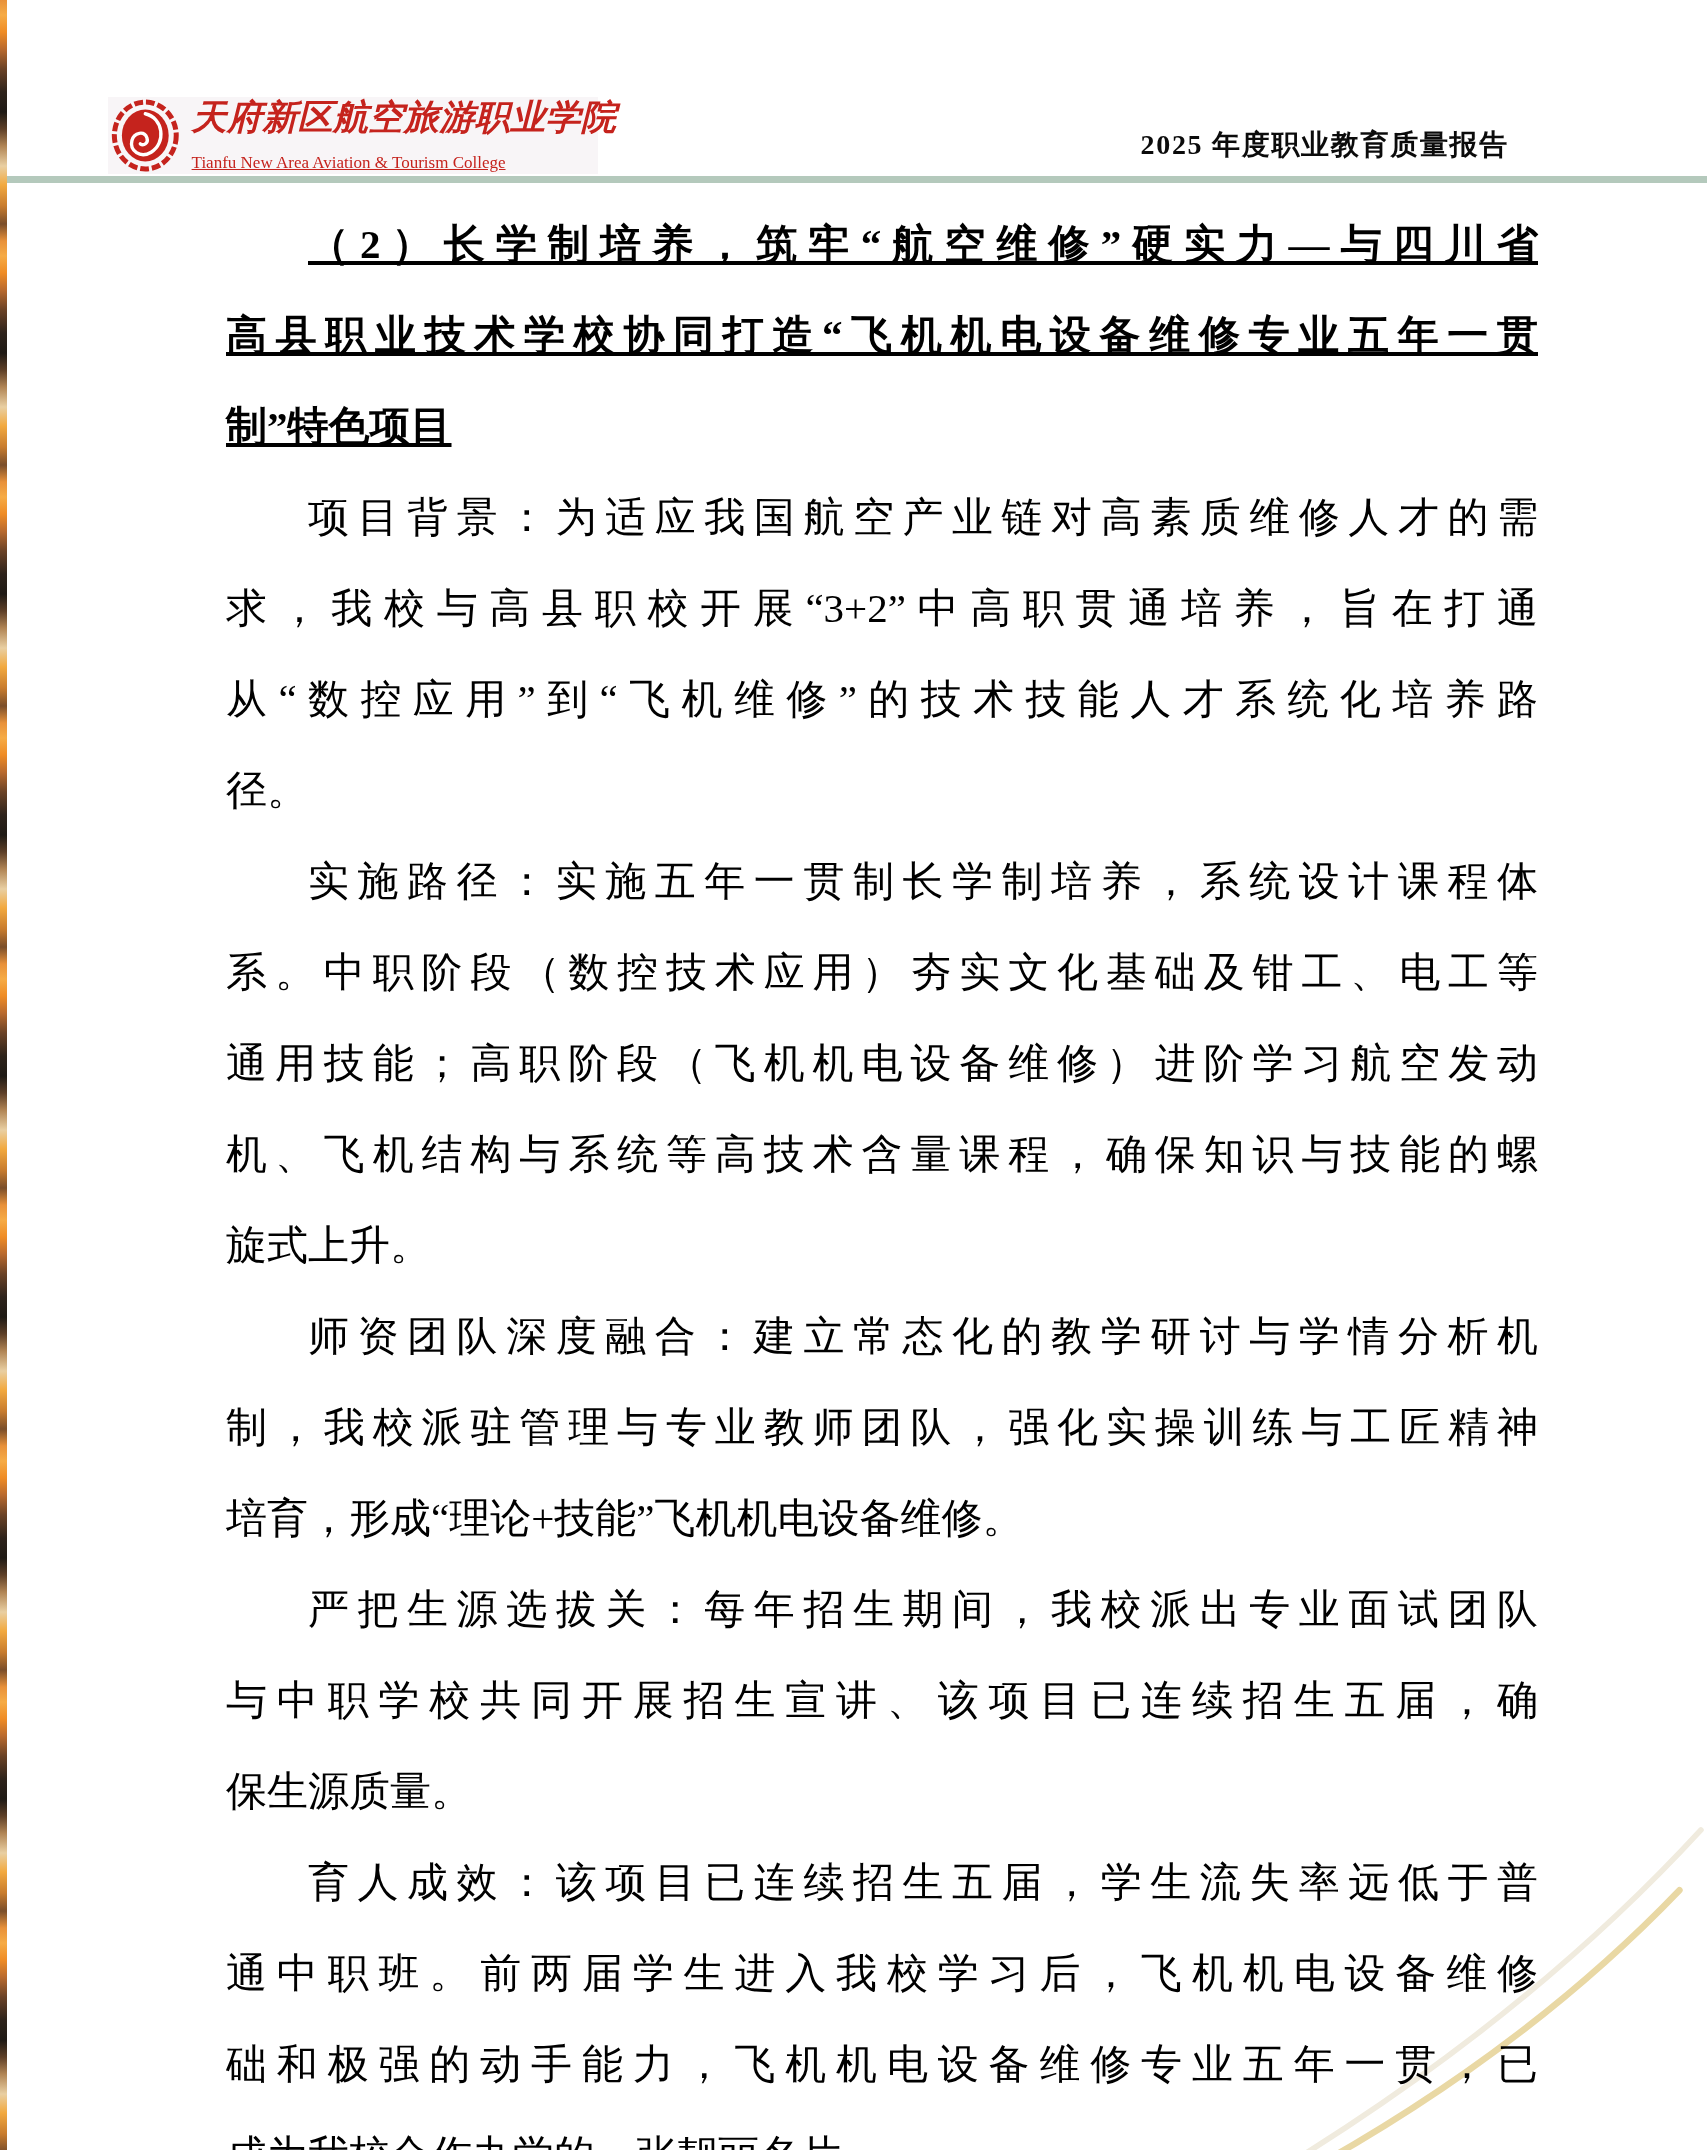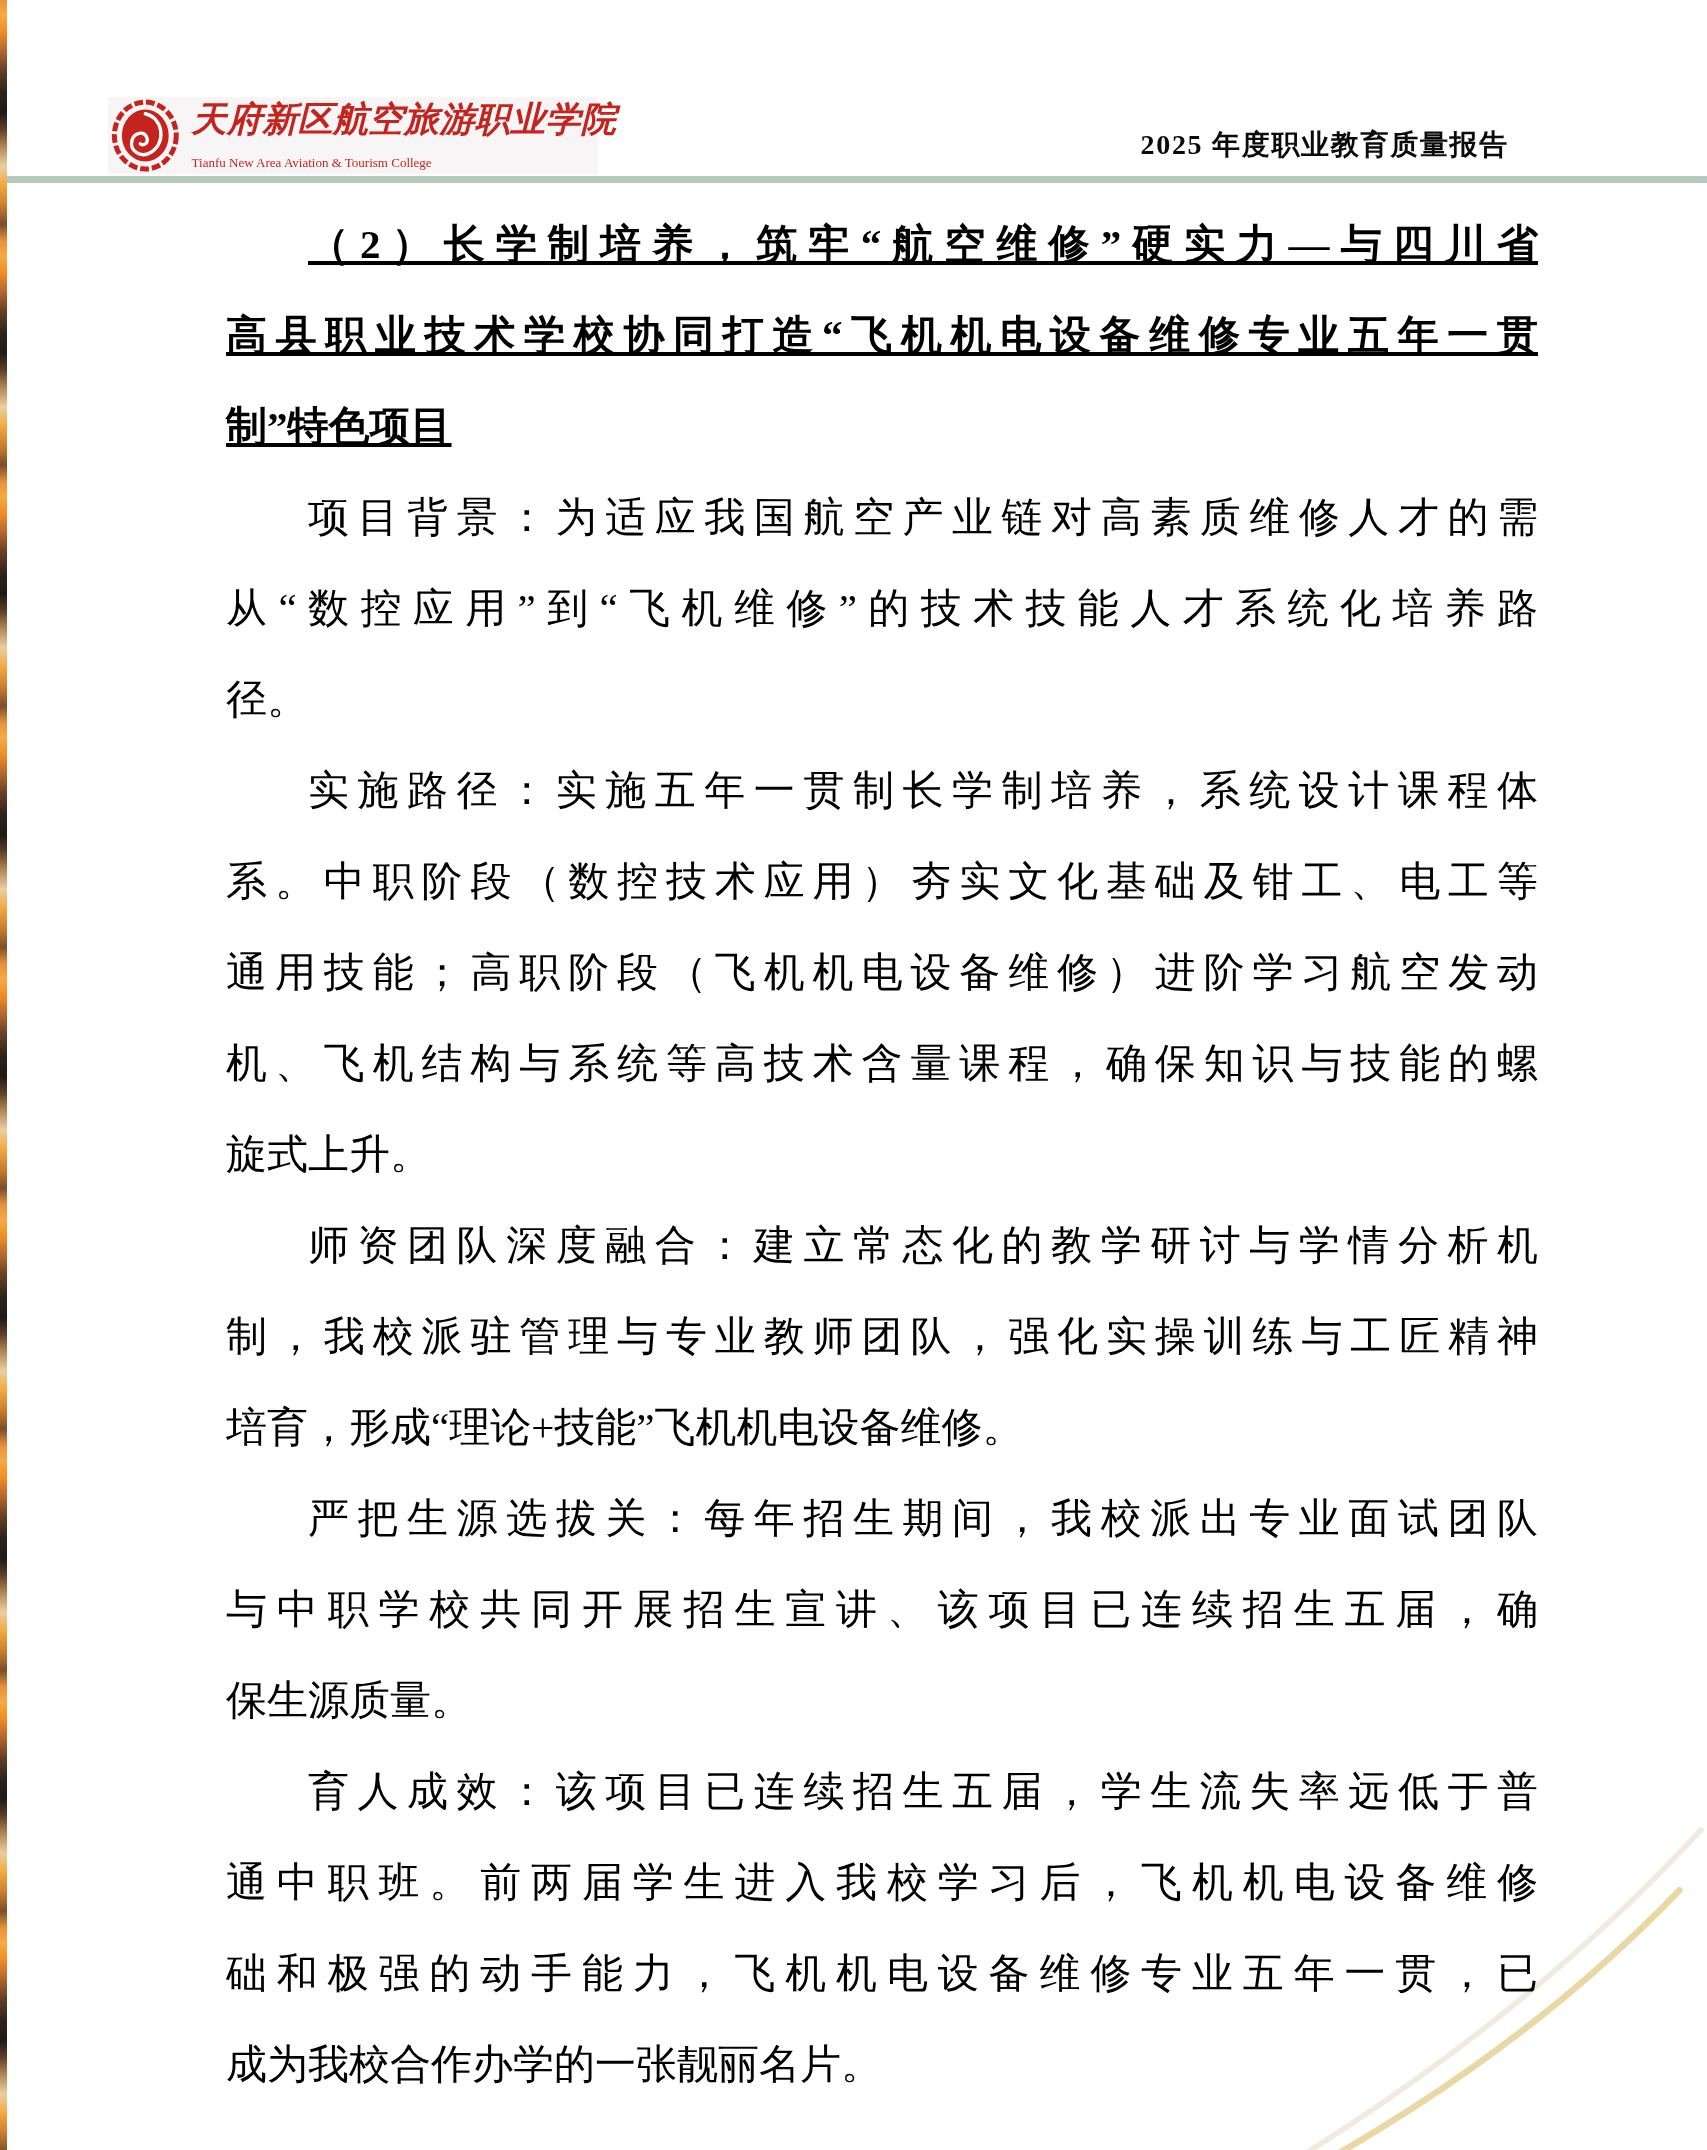--- a/index.html
+++ b/index.html
@@ -26,21 +26,21 @@
     background:#f8f5f7;display:flex;align-items:center;gap:12px;
     padding-left:2.6px;box-sizing:border-box;z-index:2;
   }
   .emblem{width:69px;height:73px;flex:none;}
   .logo-text{display:flex;flex-direction:column;justify-content:center;gap:18px;min-width:0;}
   .logo-zh{
     font-size:35px;font-weight:bold;font-style:italic;
     color:#c5231d;letter-spacing:0.4px;white-space:nowrap;line-height:1.05;
   }
   .logo-en{
-    font-size:13px;color:#c5231d;letter-spacing:0px;white-space:nowrap;line-height:1.0;
+    font-size:17px;color:#c5231d;letter-spacing:0px;white-space:nowrap;line-height:1.0;text-decoration:underline;
   }
   .report-title{
     position:absolute;top:126px;right:198px;z-index:2;
     font-size:28px;font-weight:bold;letter-spacing:1.7px;color:#0b0b0b;white-space:nowrap;
   }
   .header-divider{
     position:absolute;left:0;right:0;top:176px;height:6.5px;z-index:1;
   }
   
   .decor-svg{position:absolute;left:0;top:0;width:1707px;height:2414px;z-index:1;pointer-events:none;}
@@ -91,20 +91,21 @@
 
   <main class="doc-main">
     <div class="heading-group" id="heading-group">
         <div class="line indent">（2）长学制培养，筑牢“航空维修”硬实力—与四川省</div>
         <div class="line">高县职业技术学校协同打造“飞机机电设备维修专业五年一贯</div>
         <div class="line end">制”特色项目</div>
       </div>
     <div id="paragraph-group">
         <div>
           <div class="line indent">项目背景：为适应我国航空产业链对高素质维修人才的需</div>
+          <div class="line">求，我校与高县职校开展“3+2”中高职贯通培养，旨在打通</div>
           <div class="line">从“数控应用”到“飞机维修”的技术技能人才系统化培养路</div>
           <div class="line end">径。</div>
         </div>
         <div>
           <div class="line indent">实施路径：实施五年一贯制长学制培养，系统设计课程体</div>
           <div class="line">系。中职阶段（数控技术应用）夯实文化基础及钳工、电工等</div>
           <div class="line">通用技能；高职阶段（飞机机电设备维修）进阶学习航空发动</div>
           <div class="line">机、飞机结构与系统等高技术含量课程，确保知识与技能的螺</div>
           <div class="line end">旋式上升。</div>
         </div>

